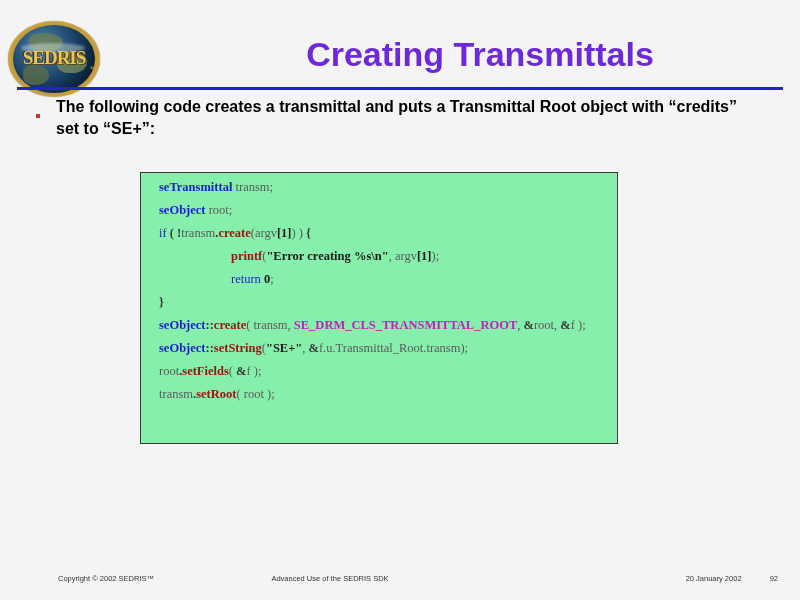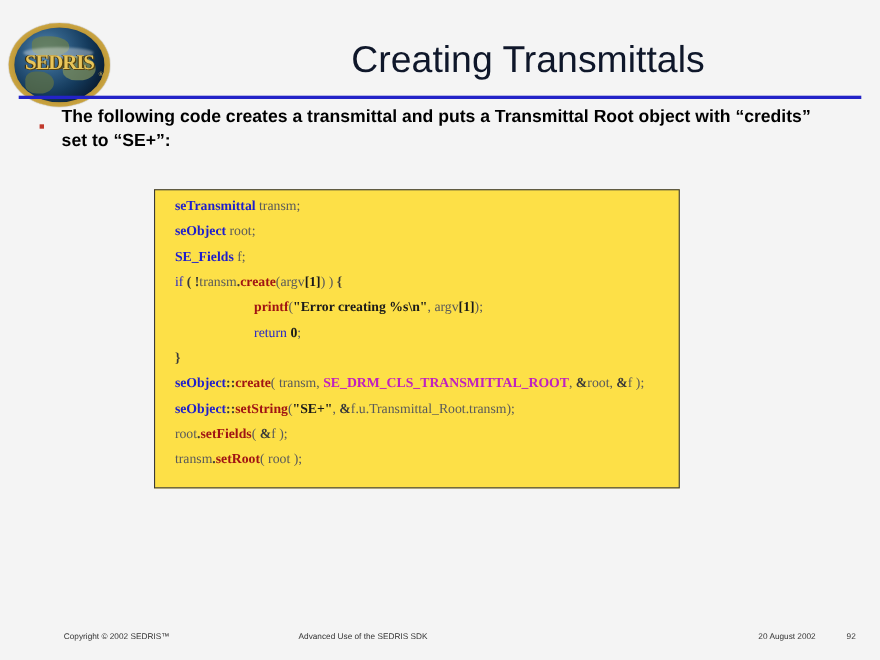--- a/index.html
+++ b/index.html
@@ -88,23 +88,23 @@
     color: #e8c55a;
   }
 
   #title {
     position: absolute;
     left: 180px;
     top: 22px;
     width: 600px;
     text-align: center;
     font-family: "Liberation Sans", sans-serif;
-    font-weight: normal;
+    font-weight: bold;
     font-size: 34px;
-    color: #0f172a;
+    color: #6d28d9;
     letter-spacing: 0px;
   }
 
   #rule {
     position: absolute;
     left: 17px;
     top: 87px;
     width: 766px;
     height: 3px;
     background: #2323c8;
@@ -143,21 +143,21 @@
     color: #000;
   }
 
   
   #code-box {
     position: absolute;
     left: 140px;
     top: 172px;
     width: 478px;
     height: 272px;
-    background: #fde047;
+    background: #86efac;
     border: 1px solid #3a3a3a;
     box-sizing: border-box;
     padding: 8px 0 0 18px;
   }
   .code-line {
     font-family: "Liberation Serif", serif;
     font-size: 12.5px;
     line-height: 1;
     height: 23px;
     color: #4a4a4a;
@@ -216,31 +216,30 @@
     <div class="marker">
       <span class="dot"></span>
     </div>
     <div class="text">The following code creates a transmittal and puts a Transmittal Root object with “credits” set to “SE+”:</div>
   </div>
 </div>
 
 <div id="code-box">
     <div class="code-line"><span class="t-type">seTransmittal</span><span class="t-var"> transm;</span></div>
     <div class="code-line"><span class="t-type">seObject</span><span class="t-var"> root;</span></div>
-    <div class="code-line"><span class="t-type">SE_Fields</span><span class="t-var"> f;</span></div>
     <div class="code-line"><span class="t-kw">if</span><span class="t-punct"> ( !</span><span class="t-var">transm</span><span class="t-punct">.</span><span class="t-fn">create</span><span class="t-var">(</span><span class="t-var">argv</span><span class="t-num">[1]</span><span class="t-var">) ) </span><span class="t-punct">{</span></div>
     <div class="code-line indent1"><span class="t-fn">printf</span><span class="t-var">(</span><span class="t-str">"Error creating %s\n"</span><span class="t-var">, </span><span class="t-var">argv</span><span class="t-num">[1]</span><span class="t-var">);</span></div>
     <div class="code-line indent1"><span class="t-kw">return</span><span class="t-var"> </span><span class="t-num">0</span><span class="t-var">;</span></div>
     <div class="code-line"><span class="t-punct">}</span></div>
     <div class="code-line"><span class="t-type">seObject</span><span class="t-punct">::</span><span class="t-fn">create</span><span class="t-var">( </span><span class="t-var">transm</span><span class="t-var">, </span><span class="t-const">SE_DRM_CLS_TRANSMITTAL_ROOT</span><span class="t-var">, </span><span class="t-punct">&amp;</span><span class="t-var">root</span><span class="t-var">, </span><span class="t-punct">&amp;</span><span class="t-var">f</span><span class="t-var"> );</span></div>
     <div class="code-line"><span class="t-type">seObject</span><span class="t-punct">::</span><span class="t-fn">setString</span><span class="t-var">(</span><span class="t-str">"SE+"</span><span class="t-var">, </span><span class="t-punct">&amp;</span><span class="t-var">f.u.Transmittal_Root.transm);</span></div>
     <div class="code-line"><span class="t-var">root</span><span class="t-punct">.</span><span class="t-fn">setFields</span><span class="t-var">( </span><span class="t-punct">&amp;</span><span class="t-var">f</span><span class="t-var"> );</span></div>
     <div class="code-line"><span class="t-var">transm</span><span class="t-punct">.</span><span class="t-fn">setRoot</span><span class="t-var">( </span><span class="t-var">root</span><span class="t-var"> );</span></div>
   </div>
 
 <div id="footer">
   <div class="left">Copyright © 2002 SEDRIS™</div>
   <div class="center">Advanced Use of the SEDRIS SDK</div>
   <div class="right">
-    <span class="date">20 August 2002</span>
+    <span class="date">20 January 2002</span>
     <span class="page">92</span>
   </div>
 </div>
 
 </body></html>

